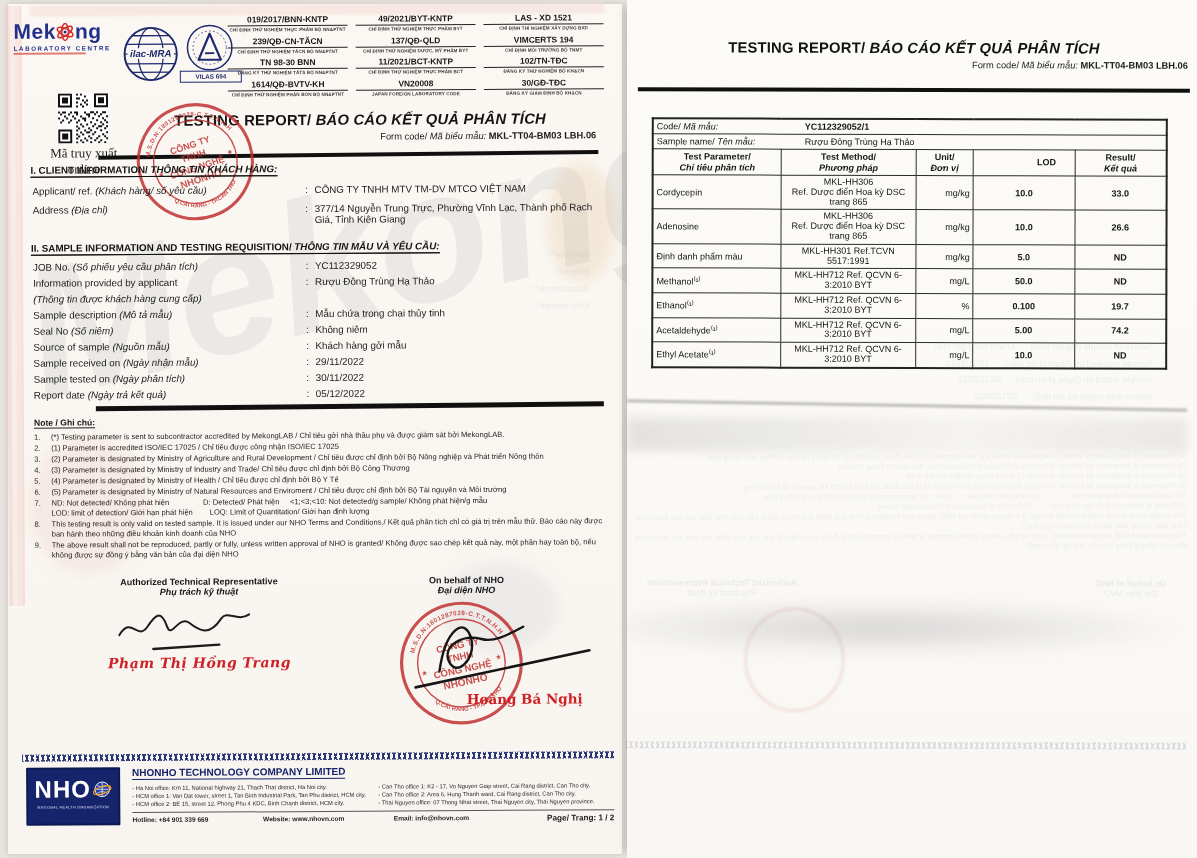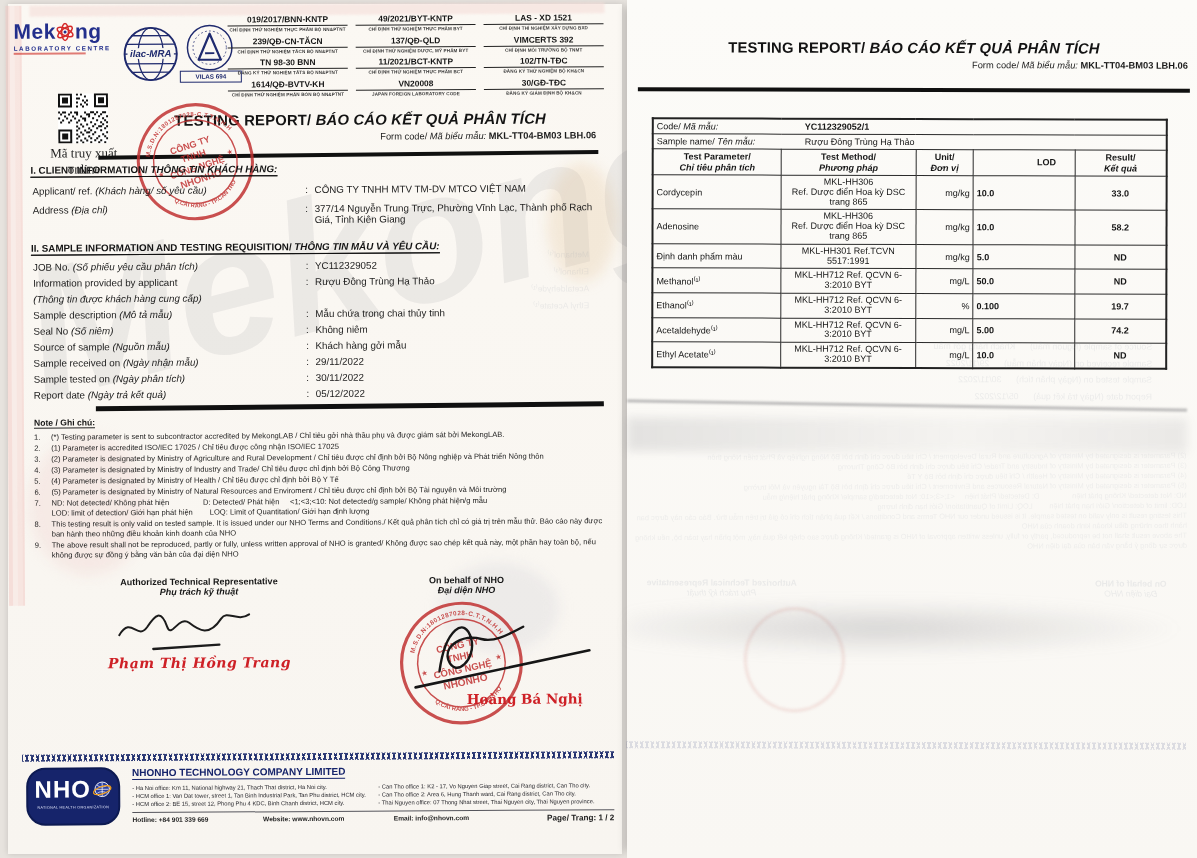--- a/index.html
+++ b/index.html
@@ -72,21 +72,21 @@
   .sig-col .t2{font-weight:bold;font-style:italic;}
   .sig-name{position:absolute;font-family:"DejaVu Serif",serif;color:#ce2026;text-align:center;}
   .name-script{font-style:italic;font-weight:bold;font-size:14px;letter-spacing:.5px;}
   .name-serif{font-weight:bold;font-size:13.5px;}
   .stamp{position:absolute;opacity:.84;}
 
   
   .band{position:absolute;height:7px;background:
       repeating-linear-gradient(110deg,rgba(27,42,107,.9) 0 1.6px,transparent 1.6px 5px),
       repeating-linear-gradient(70deg,rgba(27,42,107,.9) 0 1.6px,transparent 1.6px 5px);}
-  .nho-logo{position:absolute;left:16px;top:762px;width:90px;height:54px;background:#16246b;border-radius:19px;border:2px solid #0d1a52;color:#fff;}
+  .nho-logo{position:absolute;left:16px;top:762px;width:90px;height:54px;background:#16246b;border-radius:1px;border:2px solid #0d1a52;color:#fff;}
   .nho-row{display:flex;align-items:center;justify-content:center;margin-top:6px;font-size:24px;font-weight:bold;letter-spacing:1px;}
   .nho-sub{margin-top:2px;text-align:center;font-size:3.6px;letter-spacing:.4px;color:#e8ecff;}
   .ft-company{position:absolute;left:122px;top:762px;font-size:10px;font-weight:bold;color:#16246b;}
   .ft-company span{border-bottom:1.2px solid #16246b;padding-bottom:1px;}
   .ft-addr{position:absolute;top:779px;font-size:5.8px;color:#26262b;line-height:8px;}
   .ft-addr-l{left:122px;width:242px;}
   .ft-addr-r{left:368px;width:236px;}
   .ft-hr{position:absolute;left:122px;top:807px;width:482px;border-top:1px solid #55555c;}
   .ft-bottom{position:absolute;left:122px;top:811px;width:482px;display:flex;font-size:6.6px;font-weight:bold;color:#222;}
   .ft-bottom .cell{flex:1;}
@@ -96,21 +96,21 @@
   table.res{position:absolute;left:24px;top:118px;width:516px;border-collapse:collapse;font-size:9px;color:#161616;}
   table.res td,table.res th{border:1px solid #2b2b2b;padding:2px 3px;vertical-align:middle;}
   table.res{border:2px solid #222;}
   .trow-label{font-weight:normal;}
   .trow-label .vi{font-style:italic;}
   .cell-hdr{text-align:center;font-weight:bold;line-height:10.5px;}
   .cell-hdr .vi{font-style:italic;}
   td.param{width:138px;text-align:left;padding-left:6px;}
   td.method{width:152px;text-align:center;white-space:pre-line;line-height:9.8px;}
   td.unit{width:58px;text-align:right;}
-  td.lod{width:58px;font-weight:600;}
+  td.lod{width:58px;text-align:center;font-weight:600;}
   td.result{width:100px;text-align:center;font-weight:600;margin-left:12px;}
   .coderow .val{font-weight:bold;}
   .lblspan{display:inline-block;width:148px;}
 </style>
 </head>
 <body>
 
 <div class="canvas">
 
   <div class="page page-left">
@@ -196,21 +196,21 @@
               <div class="acc-code">VN20008</div>
               <div class="acc-label">JAPAN FOREIGN LABORATORY CODE</div>
             </div>
         </div>
         <div class="acc-col">
           <div class="acc-entry">
               <div class="acc-code">LAS - XD 1521</div>
               <div class="acc-label">CHỈ ĐỊNH THÍ NGHIỆM XÂY DỰNG BXD</div>
             </div>
           <div class="acc-entry">
-              <div class="acc-code">VIMCERTS 392</div>
+              <div class="acc-code">VIMCERTS 194</div>
               <div class="acc-label">CHỈ ĐỊNH MÔI TRƯỜNG BỘ TNMT</div>
             </div>
           <div class="acc-entry">
               <div class="acc-code">102/TN-TĐC</div>
               <div class="acc-label">ĐĂNG KÝ THỬ NGHIỆM BỘ KH&amp;CN</div>
             </div>
           <div class="acc-entry">
               <div class="acc-code">30/GĐ-TĐC</div>
               <div class="acc-label">ĐĂNG KÝ GIÁM ĐỊNH BỘ KH&amp;CN</div>
             </div>
@@ -473,21 +473,21 @@
               <td class="lod">10.0</td>
               <td class="result">33.0</td>
         </tr>
         <tr>
           <td class="param">Adenosine</td>
               <td class="method">MKL-HH306
 Ref. Dược điển Hoa kỳ DSC
 trang 865</td>
               <td class="unit">mg/kg</td>
               <td class="lod">10.0</td>
-              <td class="result">58.2</td>
+              <td class="result">26.6</td>
         </tr>
         <tr>
           <td class="param">Định danh phẩm màu</td>
               <td class="method">MKL-HH301 Ref.TCVN
 5517:1991</td>
               <td class="unit">mg/kg</td>
               <td class="lod">5.0</td>
               <td class="result">ND</td>
         </tr>
         <tr>

